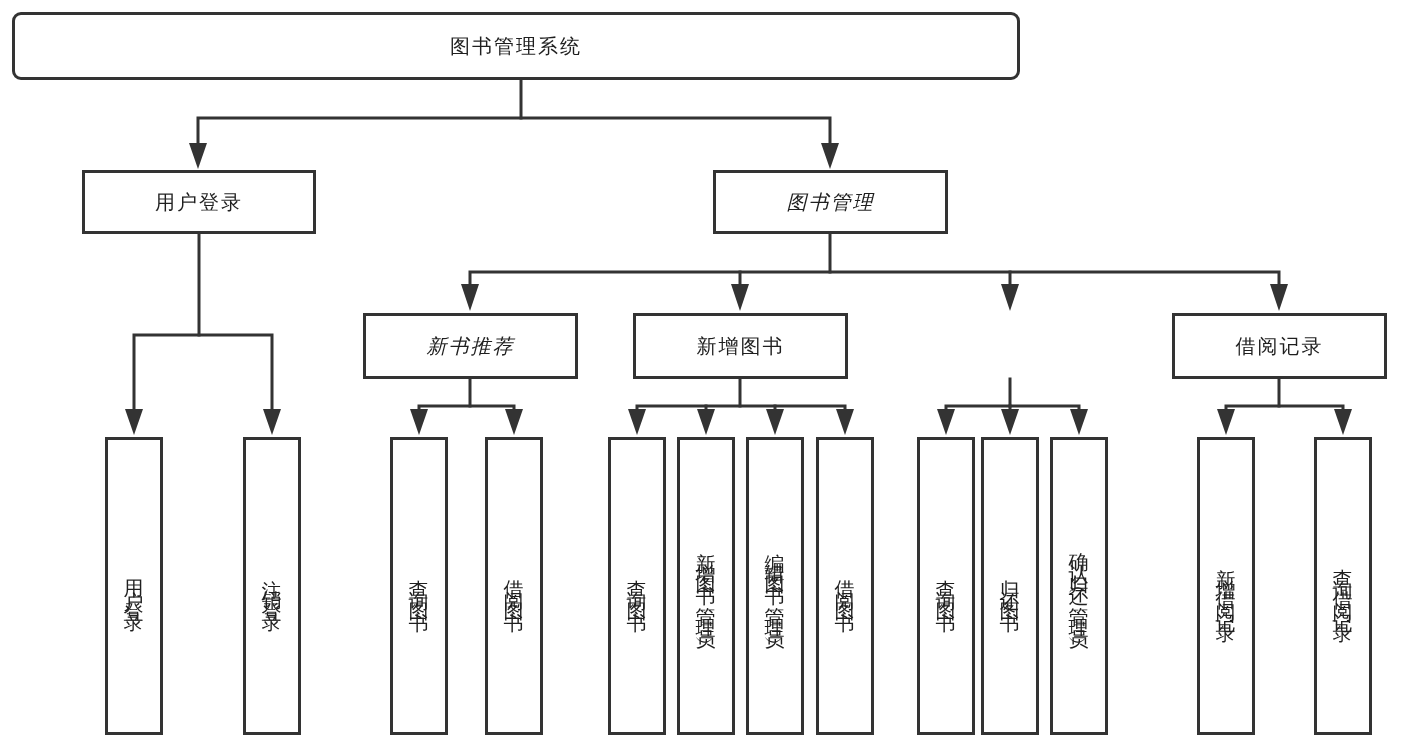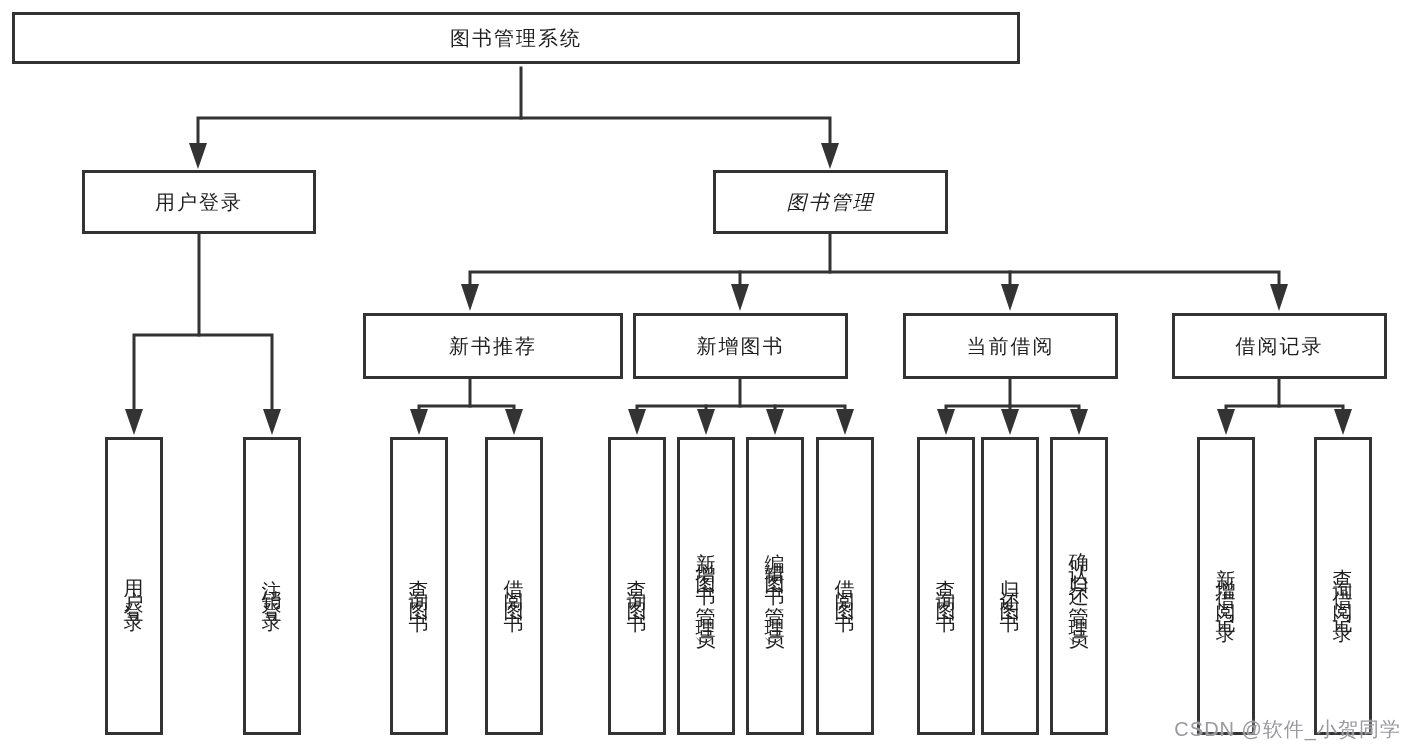--- a/index.html
+++ b/index.html
@@ -107,28 +107,27 @@
       <polygon points="766,409 784,409 775,435"></polygon>
       <polygon points="836,409 854,409 845,435"></polygon>
       <polygon points="937,409 955,409 946,435"></polygon>
       <polygon points="1001,409 1019,409 1010,435"></polygon>
       <polygon points="1070,409 1088,409 1079,435"></polygon>
       <polygon points="1217,409 1235,409 1226,435"></polygon>
       <polygon points="1334,409 1352,409 1343,435"></polygon>
     </g>
   </svg>
 
-  <div class="box hbox" style="left:12px; top:12px; width:1008px; height:52px;">图书管理系统</div>
+  <div class="box hbox" style="left:12px; top:12px; width:1008px; height:68px;border-radius:9px;">图书管理系统</div>
 
   <div class="box hbox" style="left:82px; top:170px; width:234px; height:64px;">用户登录</div>
   <div class="box hbox" style="left:713px; top:170px; width:235px; height:64px;font-style:italic;">图书管理</div>
 
-  <div class="box hbox" style="left:363px; top:313px; width:260px; height:66px;">新书推荐</div>
+  <div class="box hbox" style="left:363px; top:313px; width:215px; height:66px;font-style:italic;">新书推荐</div>
   <div class="box hbox" style="left:633px; top:313px; width:215px; height:66px;">新增图书</div>
-  <div class="box hbox" style="left:903px; top:313px; width:215px; height:66px;">当前借阅</div>
   <div class="box hbox" style="left:1172px; top:313px; width:215px; height:66px;">借阅记录</div>
 
   <div class="box vleaf" style="left:105px; top:437px; width:58px; height:298px;">
     <span class="vtext">用户登录</span>
   </div>
   <div class="box vleaf" style="left:243px; top:437px; width:58px; height:298px;">
     <span class="vtext">注销登录</span>
   </div>
 
   <div class="box vleaf" style="left:390px; top:437px; width:58px; height:298px;">
@@ -161,15 +160,14 @@
     <span class="vtext">确认归还（管理员）</span>
   </div>
 
   <div class="box vleaf" style="left:1197px; top:437px; width:58px; height:298px;">
     <span class="vtext">新增借阅记录</span>
   </div>
   <div class="box vleaf" style="left:1314px; top:437px; width:58px; height:298px;">
     <span class="vtext">查询借阅记录</span>
   </div>
 
-  <div class="watermark">CSDN @软件_小贺同学</div>
 
 </div>
 
 </body></html>

